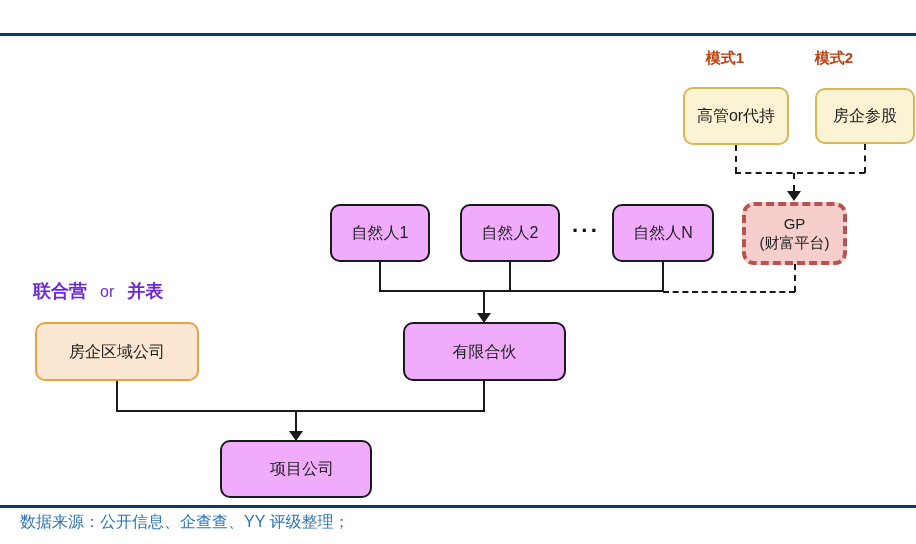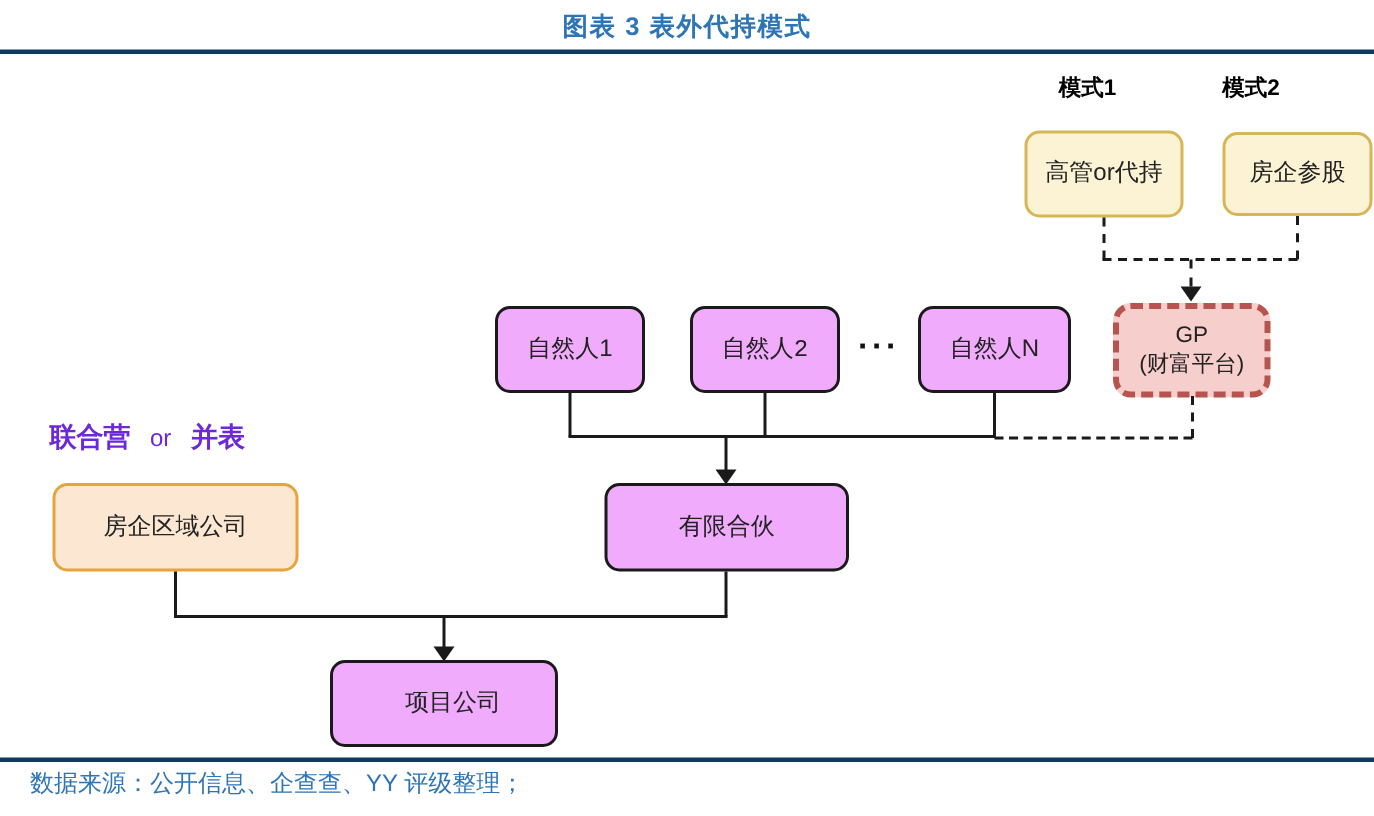--- a/index.html
+++ b/index.html
@@ -33,21 +33,21 @@
   .rule{position:absolute;left:0;width:916px;height:3px;background:var(--rule-navy);}
   .rule.top{top:33px;}
   .rule.bottom{top:505px;}
   .source-line{
     position:absolute;left:20px;top:512px;
     color:var(--source-blue);
     font-size:16px;
   }
   .mode-label{
     position:absolute;top:49px;width:56px;
-    text-align:center;font-size:15px;font-weight:bold;color:#000000;
+    text-align:center;font-size:15px;font-weight:bold;color:#c2410c;
   }
   .node{
     position:absolute;
     border-radius:10px;
     display:flex;align-items:center;justify-content:center;
     flex-direction:column;
     font-size:16px;color:#222;
     text-align:center;
     background:#f0abfc;
     line-height:1.25;
@@ -82,21 +82,20 @@
     border-left:7px solid transparent;
     border-right:7px solid transparent;
     border-top:10px solid var(--line-black);
   }
 </style>
 </head>
 <body>
 
 <div class="canvas">
 
-  <div class="fig-title">图表 3 表外代持模式</div>
   <div class="rule top"></div>
 
   <div class="mode-label" style="left:697px;">模式1</div>
   <div class="mode-label" style="left:806px;">模式2</div>
 
   <div class="node yellow" style="left:683px;top:87px;width:106px;height:58px;">
     <span>高管or代持</span>
   </div>
   <div class="node yellow" style="left:815px;top:88px;width:100px;height:56px;">
     <span>房企参股</span>
@@ -109,21 +108,21 @@
   <div class="arrowhead" style="left:787px;top:191px;"></div>
 
   <div class="node red" style="left:742px;top:202px;width:105px;height:63px;">
     <span>GP</span>
     <span>(财富平台)</span>
   </div>
 
   <div class="node plain" style="left:330px;top:204px;width:100px;height:58px;">
     <span>自然人1</span>
   </div>
-  <div class="node plain" style="left:460px;top:204px;width:100px;height:58px;font-family:Liberation Mono, monospace;">
+  <div class="node plain" style="left:460px;top:204px;width:100px;height:58px;">
     <span>自然人2</span>
   </div>
   <div class="ellipsis">···</div>
   <div class="node plain" style="left:612px;top:204px;width:102px;height:58px;">
     <span>自然人N</span>
   </div>
 
   <div class="vline" style="left:379px;top:262px;height:29px;"></div>
   <div class="vline" style="left:509px;top:262px;height:29px;"></div>
   <div class="vline" style="left:662px;top:262px;height:29px;"></div>

